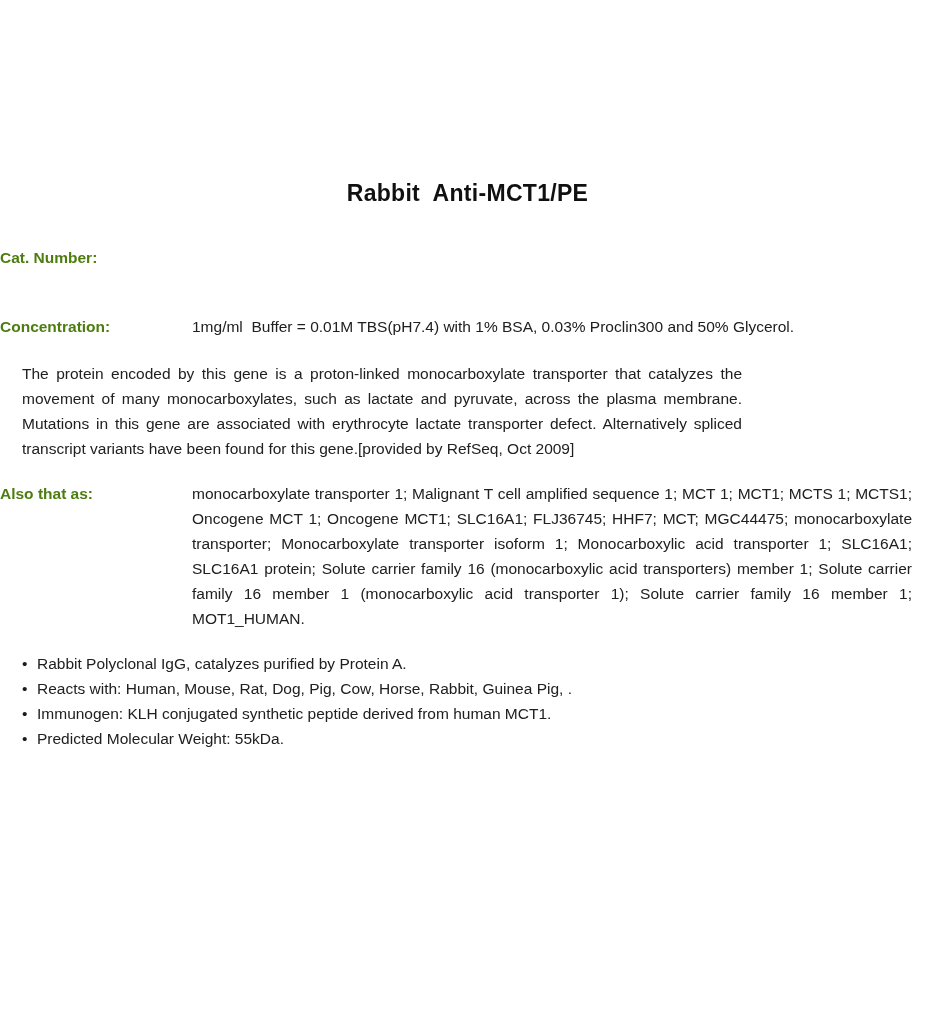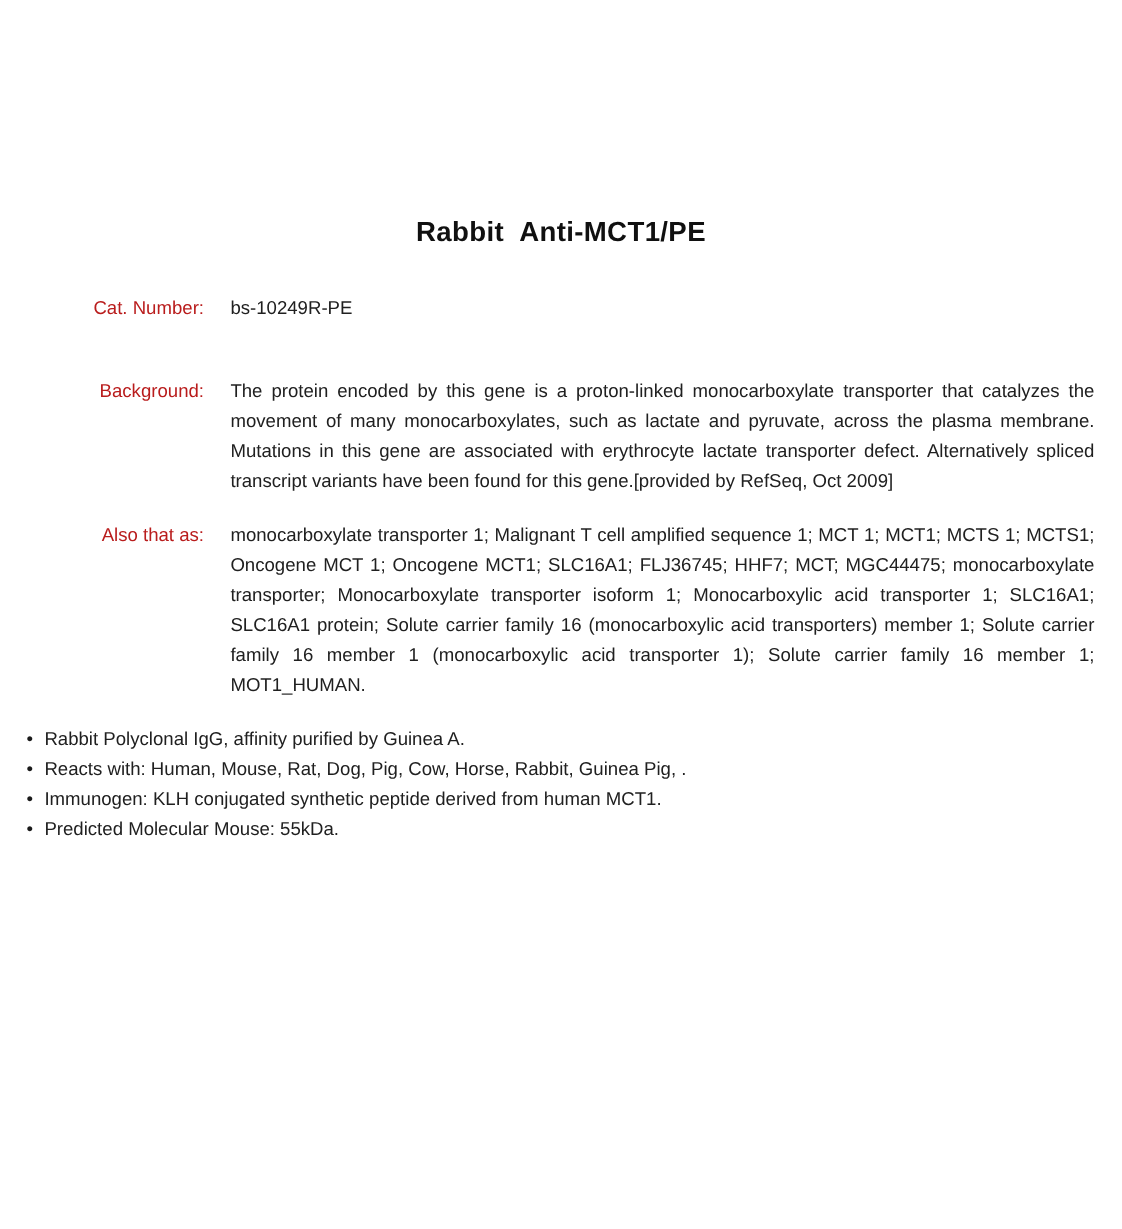--- a/index.html
+++ b/index.html
@@ -28,23 +28,23 @@
     display: flex;
     align-items: flex-start;
     margin-bottom: 22px;
     font-size: 15.5px;
     line-height: 25px;
   }
   .row--para { margin-bottom: 20px; }
   .label {
     width: 170px;
     flex: none;
-    text-align: right;
-    font-weight: 400;
-    color: #b91c1c;
+    text-align: left;
+    font-weight: 700;
+    color: #4d7c0f;
   }
   .value {
     width: 720px;
     flex: none;
     margin-left: 22px;
   }
   .pre { white-space: pre-wrap; }
   .para { text-align: justify; }
   .bullet { display: flex; }
   .dot { width: 15px; flex: none; color: #1a1a1a; }
@@ -54,52 +54,54 @@
 <body>
 
 <div class="doc">
 
   <h1 class="title">Rabbit  Anti-MCT1/PE</h1>
 
   <div class="rows">
 
     <div class="row">
       <div class="label">Cat. Number:</div>
-      <div class="value">bs-10249R-PE</div>
     </div>
 
     <div class="row">
     </div>
 
+    <div class="row">
+      <div class="label">Concentration:</div>
+      <div class="value pre">1mg/ml  Buffer = 0.01M TBS(pH7.4) with 1% BSA, 0.03% Proclin300 and 50% Glycerol.</div>
+    </div>
 
     <div class="row row--para">
-      <div class="label">Background:</div>
       <div class="value para">The protein encoded by this gene is a proton-linked monocarboxylate transporter that catalyzes the movement of many monocarboxylates, such as lactate and pyruvate, across the plasma membrane. Mutations in this gene are associated with erythrocyte lactate transporter defect. Alternatively spliced transcript variants have been found for this gene.[provided by RefSeq, Oct 2009]</div>
     </div>
 
     <div class="row row--para">
       <div class="label">Also that as:</div>
       <div class="value para">monocarboxylate transporter 1; Malignant T cell amplified sequence 1; MCT 1; MCT1; MCTS 1; MCTS1; Oncogene MCT 1; Oncogene MCT1; SLC16A1; FLJ36745; HHF7; MCT; MGC44475; monocarboxylate transporter; Monocarboxylate transporter isoform 1; Monocarboxylic acid transporter 1; SLC16A1; SLC16A1 protein; Solute carrier family 16 (monocarboxylic acid transporters) member 1; Solute carrier family 16 member 1 (monocarboxylic acid transporter 1); Solute carrier family 16 member 1; MOT1_HUMAN.</div>
     </div>
 
     <div class="row">
       <div class="value">
         <div class="bullet">
           <span class="dot">•</span>
-          <span class="bullet-text">Rabbit Polyclonal IgG, affinity purified by Guinea A.</span>
+          <span class="bullet-text">Rabbit Polyclonal IgG, catalyzes purified by Protein A.</span>
         </div>
         <div class="bullet">
           <span class="dot">•</span>
           <span class="bullet-text">Reacts with: Human, Mouse, Rat, Dog, Pig, Cow, Horse, Rabbit, Guinea Pig, .</span>
         </div>
         <div class="bullet">
           <span class="dot">•</span>
           <span class="bullet-text">Immunogen: KLH conjugated synthetic peptide derived from human MCT1.</span>
         </div>
         <div class="bullet">
           <span class="dot">•</span>
-          <span class="bullet-text">Predicted Molecular Mouse: 55kDa.</span>
+          <span class="bullet-text">Predicted Molecular Weight: 55kDa.</span>
         </div>
       </div>
     </div>
 
   </div>
 </div>
 
 </body></html>

